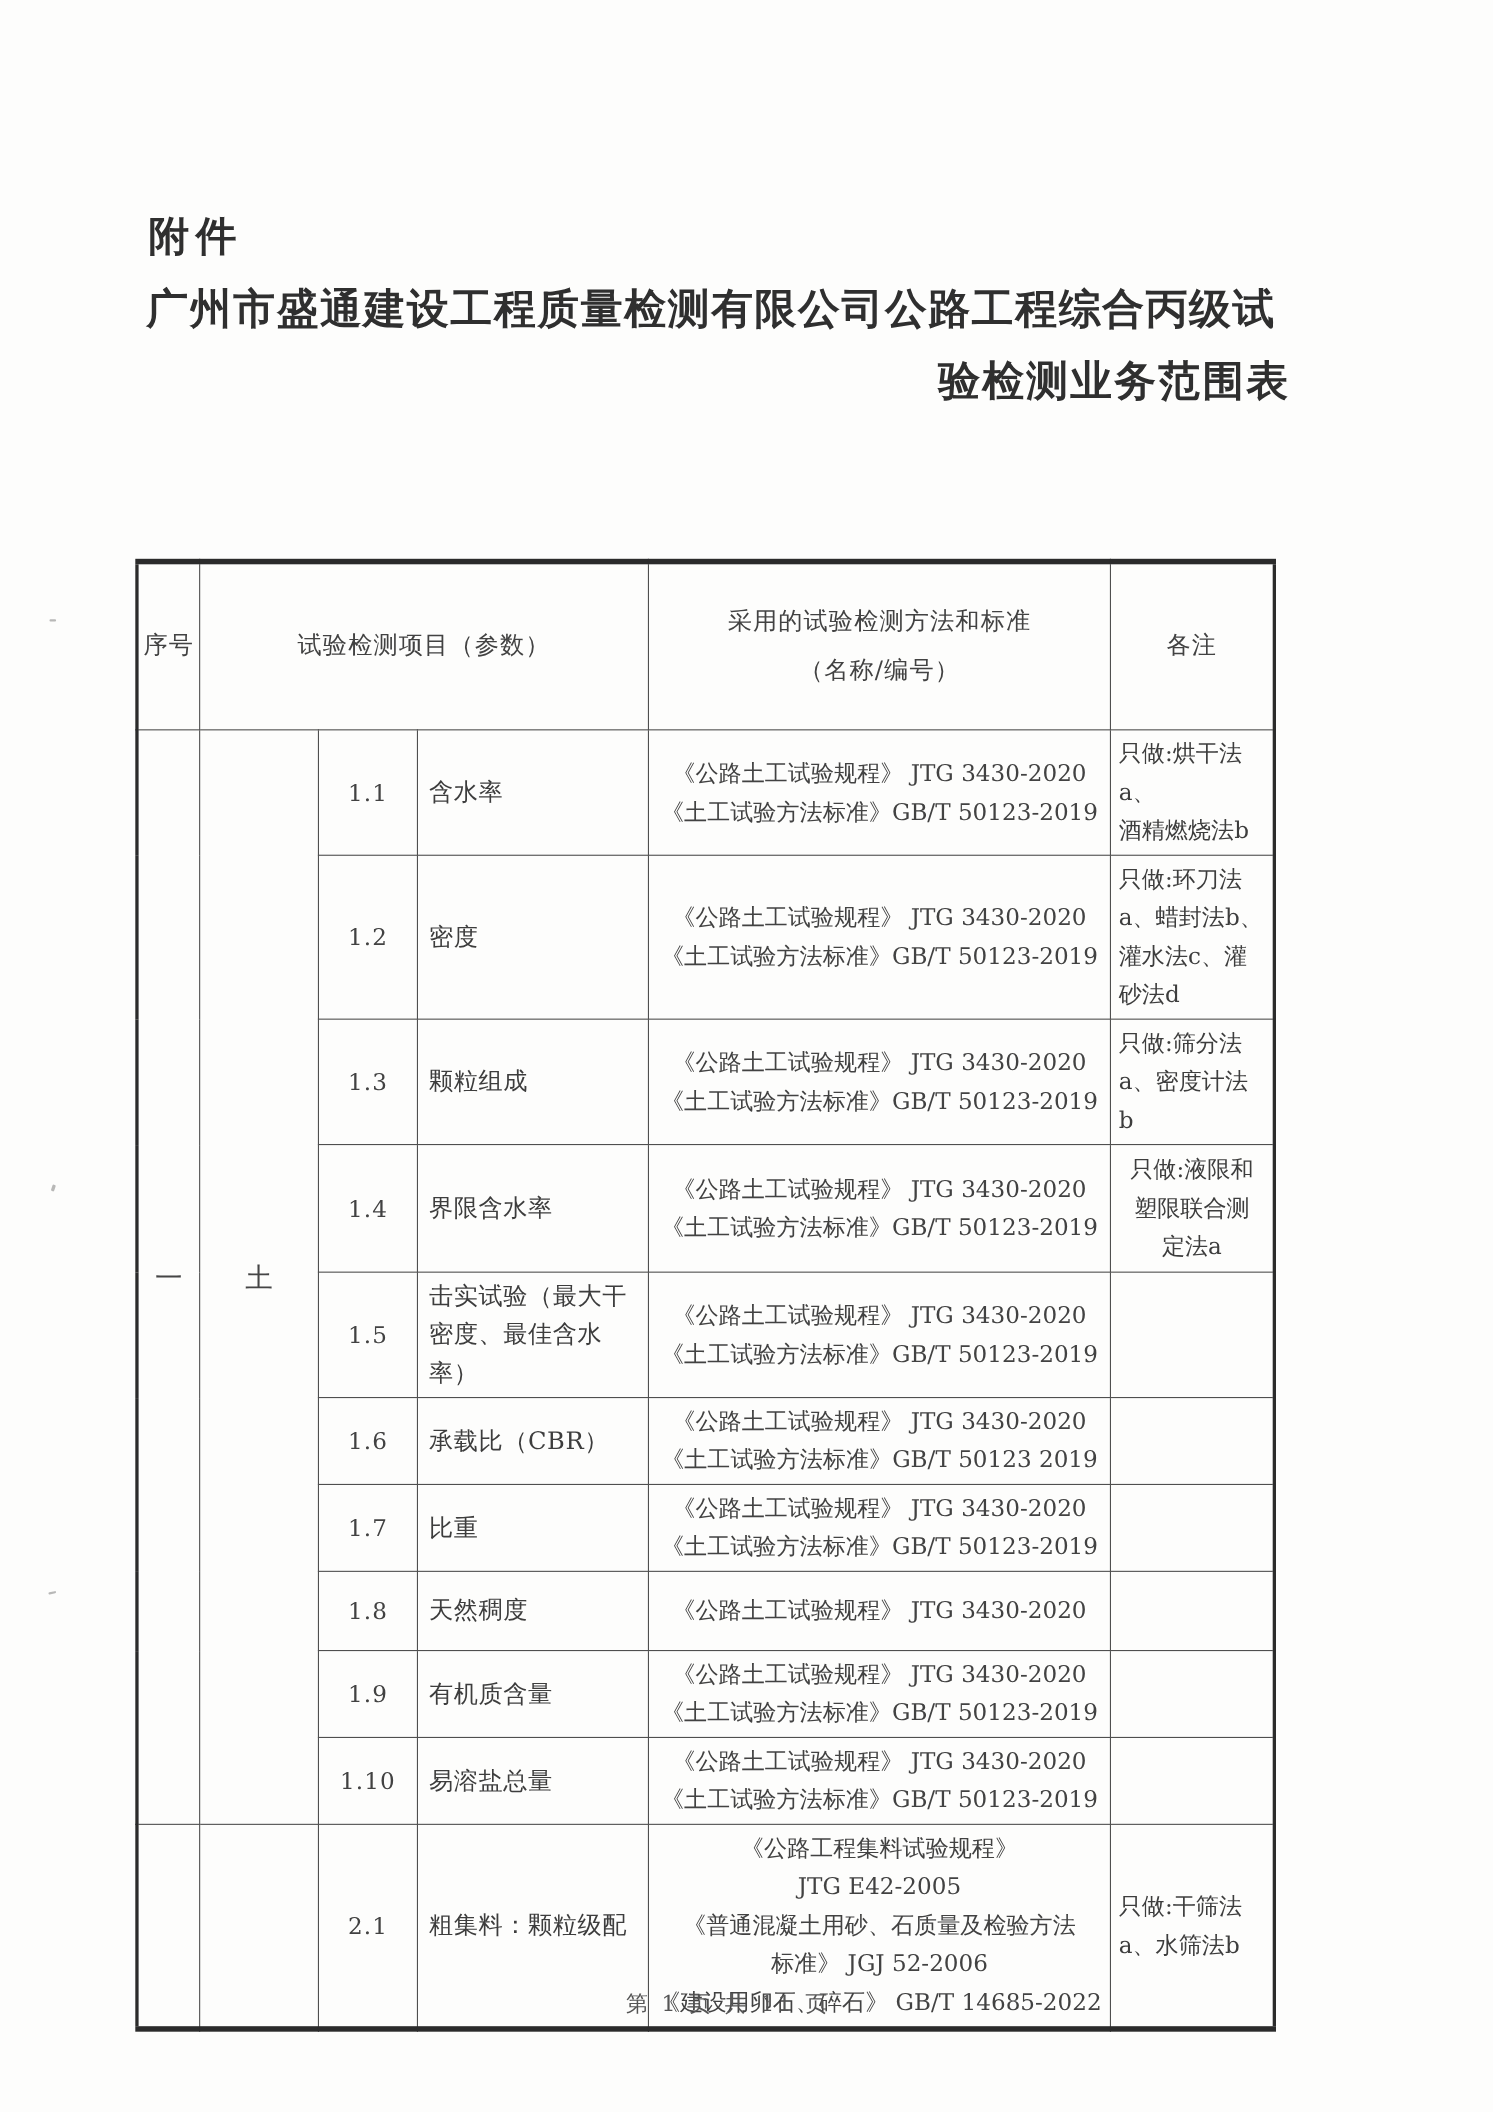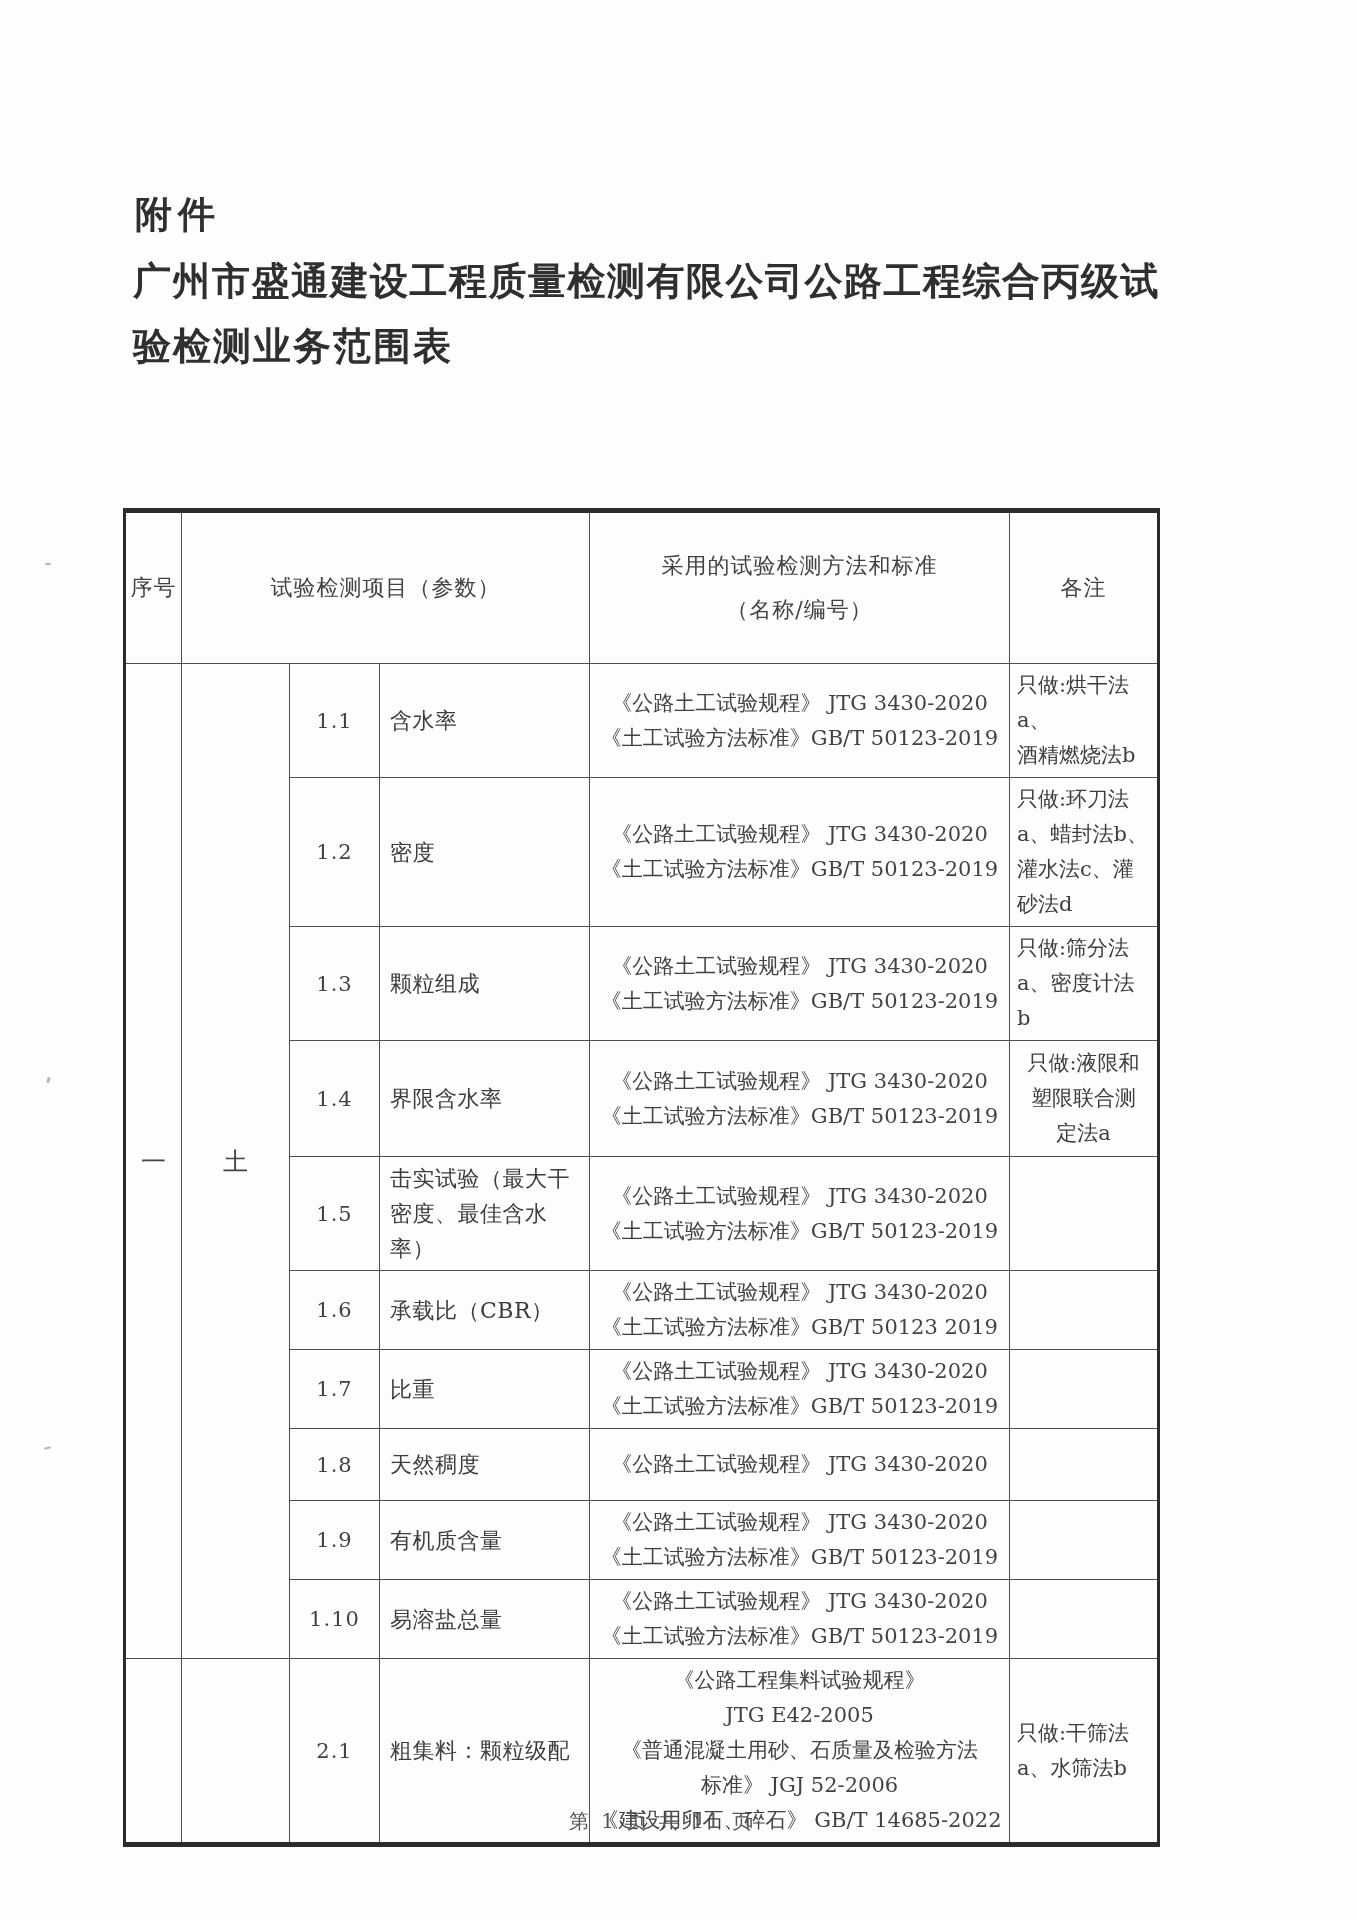--- a/index.html
+++ b/index.html
@@ -15,21 +15,21 @@
 
   .attachment{
     position:absolute;left:135px;top:190px;
     font-size:37px;font-weight:bold;color:#2f2f2f;letter-spacing:6px;
   }
   .title-block{
     position:absolute;left:133px;top:256px;width:1040px;
     font-size:38px;font-weight:bold;color:#2f2f2f;
   }
   .title-line1{letter-spacing:1.5px;white-space:nowrap;}
-  .title-line2{text-align:left;margin-top:14px;letter-spacing:2px;}
+  .title-line2{text-align:right;margin-top:14px;letter-spacing:2px;}
 
   table.doc-table{
     position:absolute;left:123px;top:508px;
     width:1034px;
     border-collapse:collapse;
     table-layout:fixed;
     border:3px solid #2b2b2b;
     border-top-width:5px;
     border-bottom-width:5px;
   }

